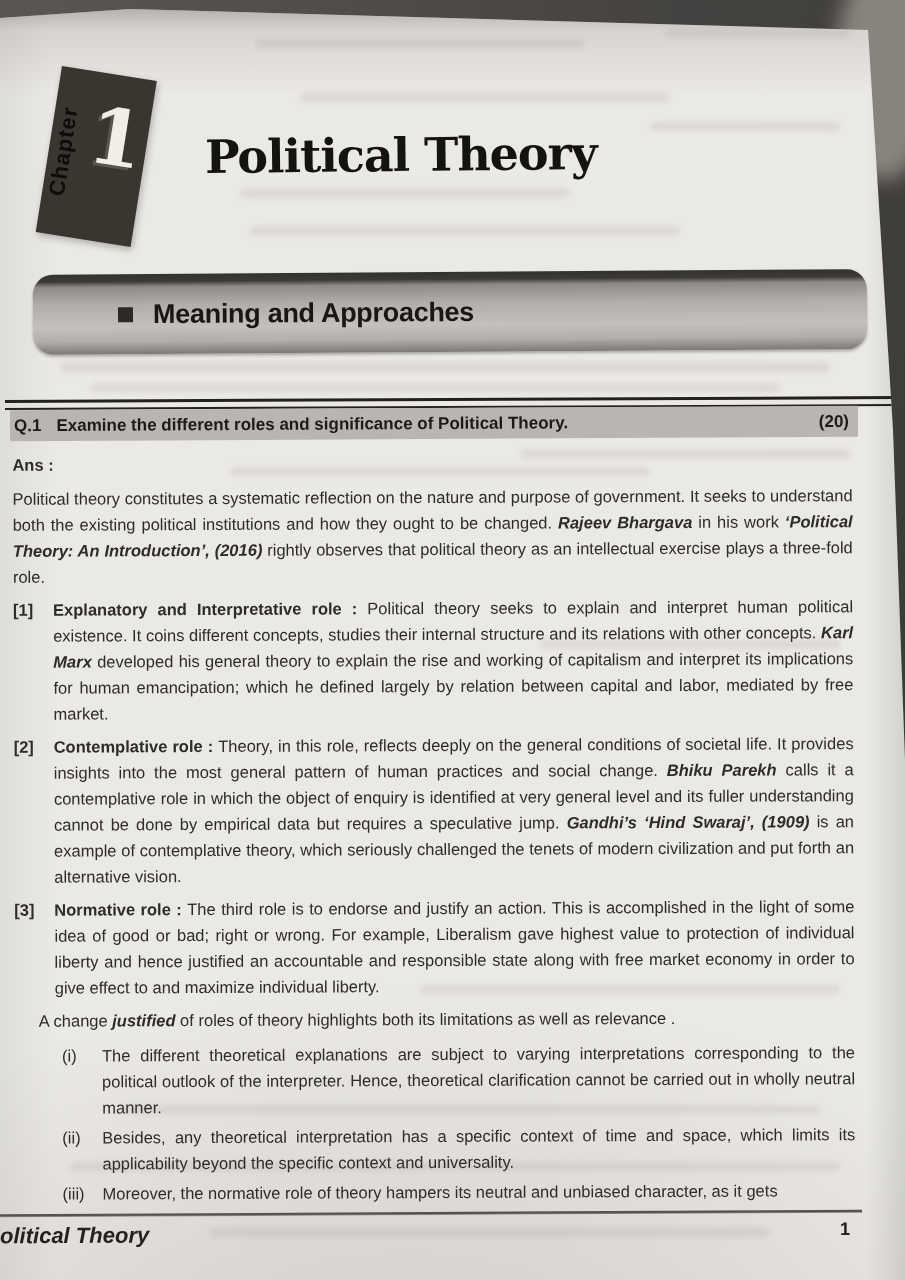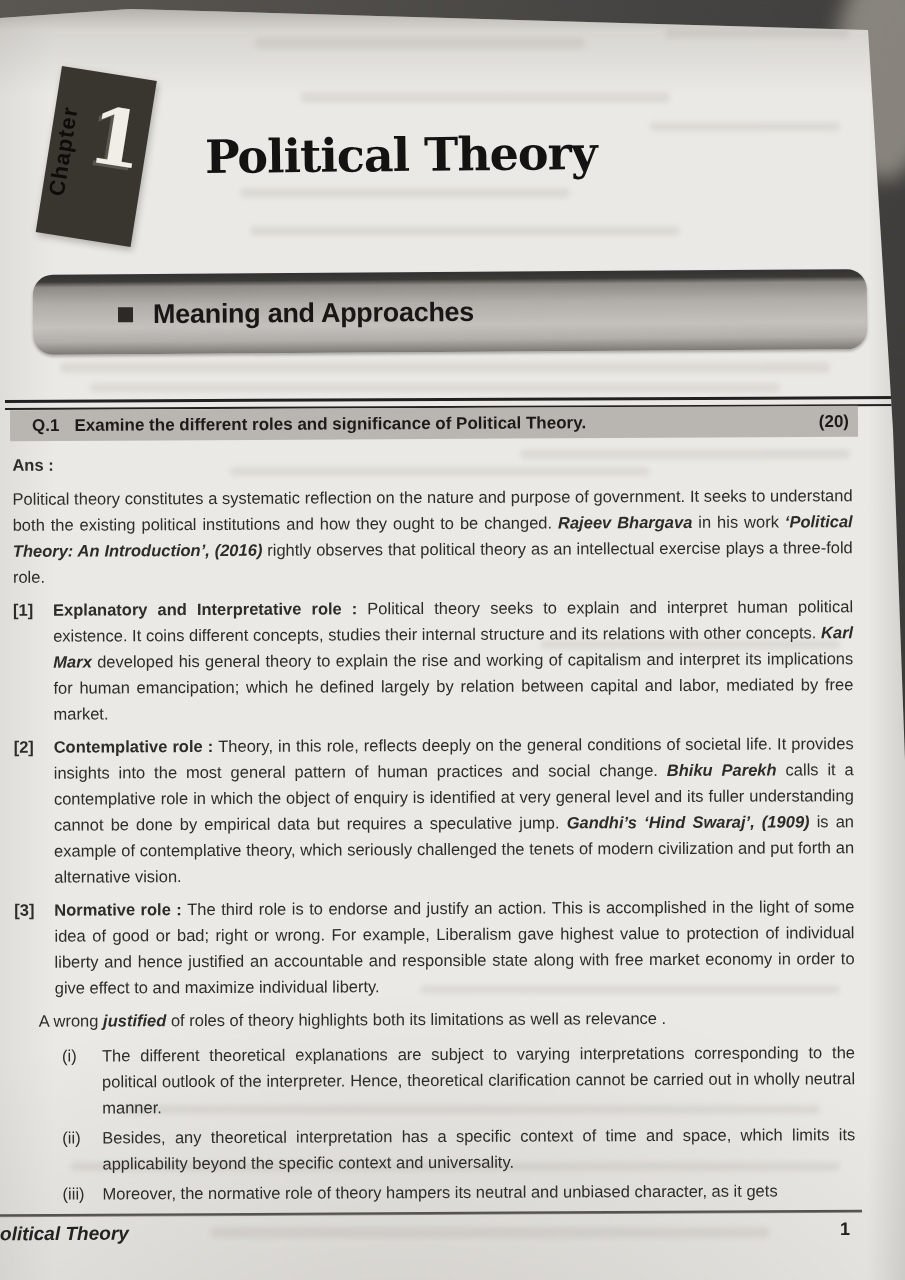--- a/index.html
+++ b/index.html
@@ -36,21 +36,21 @@
     box-shadow:0 2px 3px rgba(0,0,0,.28);}
   .banner .bullet{width:15px;height:15px;background:#2b2a27;margin-left:85px;margin-right:20px;flex:0 0 auto;}
   .banner .label{font-size:27px;font-weight:bold;color:#191715;letter-spacing:-0.3px;}
 
   .rule-double{position:absolute;left:5px;top:398px;width:892px;height:3px;
     border-top:3px solid #23211f;border-bottom:2px solid #23211f;padding-top:2px;
     background:transparent;transform:rotate(-0.25deg);}
   .qbar{position:absolute;left:10px;top:408px;width:848px;height:31px;background:#b9b6b1;
     display:flex;align-items:center;font-size:17px;font-weight:bold;color:#1d1b19;
     transform:rotate(-0.3deg);}
-  .qbar .qnum{margin-left:22px;}
+  .qbar .qnum{margin-left:4px;}
   .qbar .qtext{margin-left:15px;flex:1;}
   .qbar .qmarks{margin-right:9px;margin-left:34px;}
 
   .content{position:absolute;left:14px;top:450px;width:840px;
     color:#2e2c29;font-size:16.5px;line-height:26px;transform:rotate(-0.25deg);}
   .ans{font-weight:bold;margin:0 0 8px;}
   .para{margin:0 0 7px;text-align:justify;}
   .item{display:flex;margin:0 0 7px;}
   .item .marker{flex:0 0 40px;font-weight:bold;}
   .item .itext{flex:1;text-align:justify;}
@@ -58,21 +58,21 @@
   .subitem{display:flex;margin:0 0 4px;padding-left:47px;}
   .subitem .marker{flex:0 0 40px;}
   .subitem .stext{flex:1;text-align:justify;}
   .b{font-weight:bold;}
   .i{font-style:italic;}
 
   .footer-rule{position:absolute;left:0;top:1212px;width:862px;height:3px;
     background:linear-gradient(180deg,#55534f 0 55%,#9b9893 100%);transform:rotate(-0.3deg);}
   .footer{position:absolute;left:0;top:1221px;width:878px;display:flex;
     justify-content:space-between;align-items:flex-start;transform:rotate(-0.3deg);}
-  .footer .book{font-weight:bold;font-style:italic;font-size:19px;color:#242220;}
+  .footer .book{font-weight:bold;font-style:italic;font-size:22px;color:#242220;}
   .footer .pageno{font-weight:bold;font-size:18px;color:#242220;padding-right:28px;}
 </style>
 </head>
 <body>
 
 <div class="photo">
   <div class="hand"></div>
 
   <div class="page">
 
@@ -122,21 +122,21 @@
           </div>
           <div class="item">
             <span class="marker">[2]</span>
             <div class="itext"><span class="b">Contemplative role : </span><span>Theory, in this role, reflects deeply on the general conditions of societal life. It provides insights into the most general pattern of human practices and social change. </span><span class="b i">Bhiku Parekh</span><span> calls it a contemplative role in which the object of enquiry is identified at very general level and its fuller understanding cannot be done by empirical data but requires a speculative jump. </span><span class="b i">Gandhi’s ‘Hind Swaraj’, (1909)</span><span> is an example of contemplative theory, which seriously challenged the tenets of modern civilization and put forth an alternative vision.</span></div>
           </div>
           <div class="item">
             <span class="marker">[3]</span>
             <div class="itext"><span class="b">Normative role : </span><span>The third role is to endorse and justify an action. This is accomplished in the light of some idea of good or bad; right or wrong. For example, Liberalism gave highest value to protection of individual liberty and hence justified an accountable and responsible state along with free market economy in order to give effect to and maximize individual liberty.</span></div>
           </div>
         </div>
-      <p class="para closing"><span>A wrong </span><span class="b i">justified</span><span> of roles of theory highlights both its limitations as well as relevance .</span></p>
+      <p class="para closing"><span>A change </span><span class="b i">justified</span><span> of roles of theory highlights both its limitations as well as relevance .</span></p>
       <div id="subitems">
           <div class="subitem">
             <span class="marker">(i)</span>
             <div class="stext">The different theoretical explanations are subject to varying interpretations corresponding to the political outlook of the interpreter. Hence, theoretical clarification cannot be carried out in wholly neutral manner.</div>
           </div>
           <div class="subitem">
             <span class="marker">(ii)</span>
             <div class="stext">Besides, any theoretical interpretation has a specific context of time and space, which limits its applicability beyond the specific context and universality.</div>
           </div>
           <div class="subitem">

